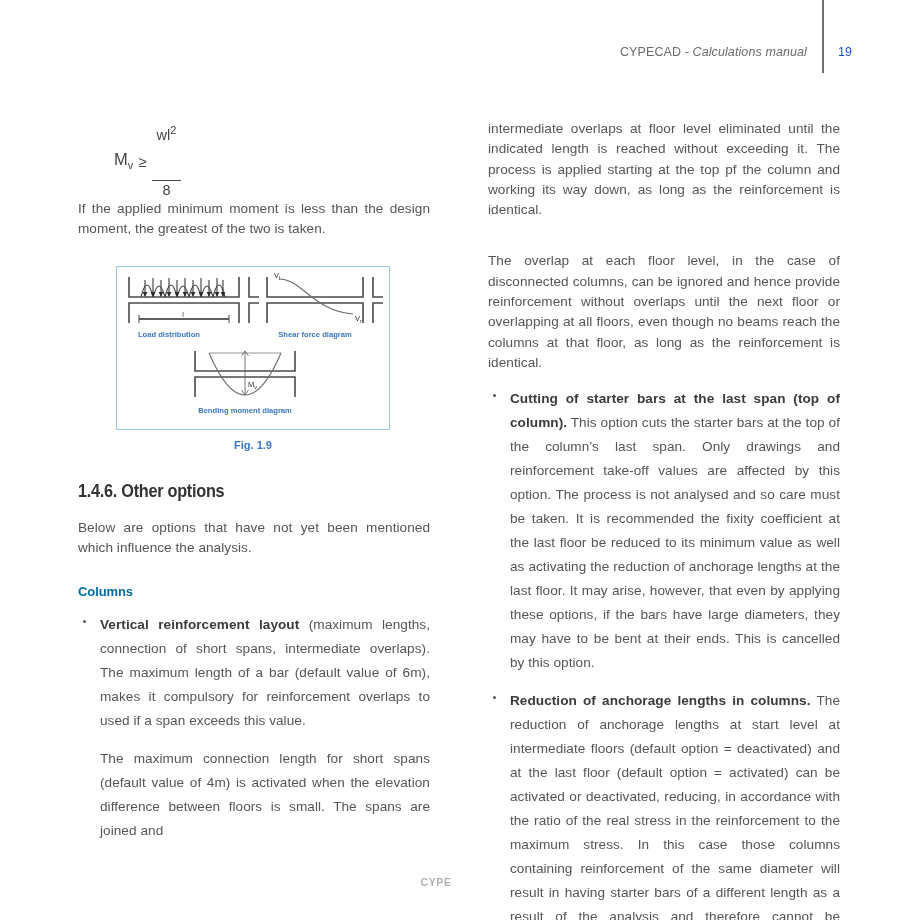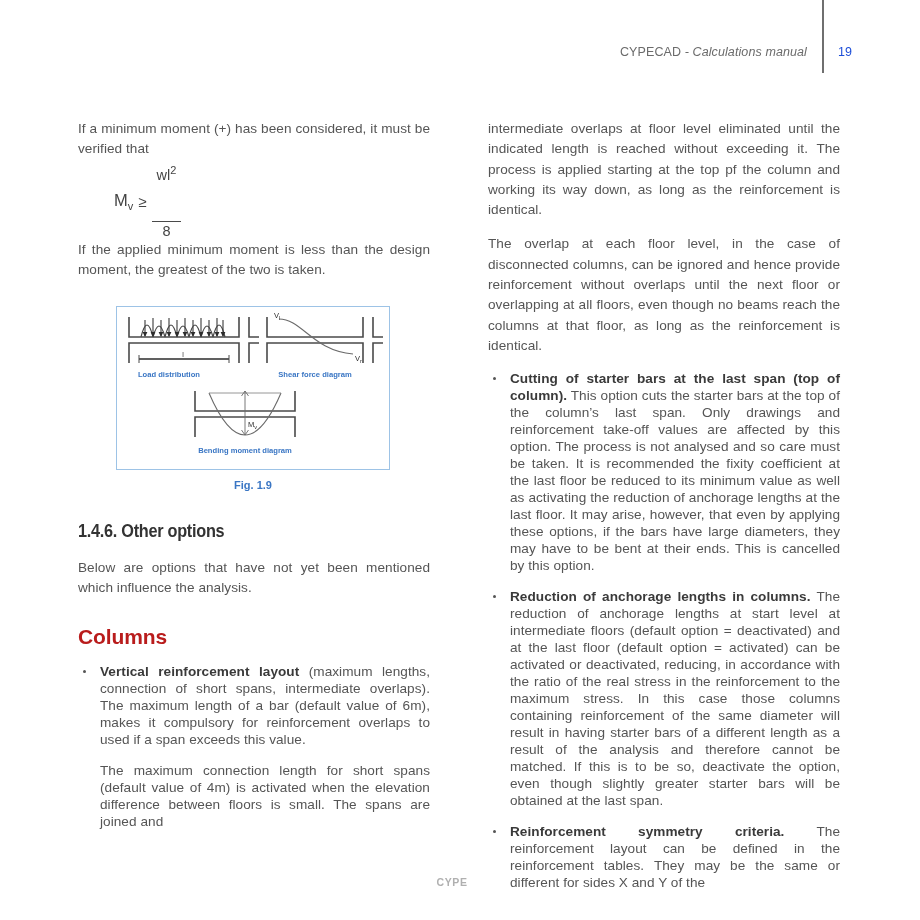--- a/index.html
+++ b/index.html
@@ -63,21 +63,21 @@
   #col-right { left: 488px; }
 
   p.body {
     margin: 0 0 0 0;
     font-size: 13.6px;
     line-height: 20.3px;
     text-align: justify;
     color: #555555;
     letter-spacing: 0.05px;
   }
-  p.body + p.body { margin-top: 14px; }
+  p.body + p.body { margin-top: 31px; }
 
   
   #formula {
     margin-top: 22px;
     margin-bottom: 18px;
     margin-left: 36px;
     display: flex;
     align-items: center;
     font-size: 16px;
     color: #444;
@@ -135,23 +135,23 @@
     font-size: 17.5px;
     font-weight: bold;
     color: #333333;
     letter-spacing: -0.3px;
     font-family: "Liberation Sans Narrow", "Liberation Sans", sans-serif;
     transform: scaleX(0.93);
     transform-origin: left center;
   }
   h3.subsection {
     margin: 26px 0 0 0;
-    font-size: 21px;
+    font-size: 13px;
     font-weight: bold;
-    color: #b91c1c;
+    color: #0369a1;
     letter-spacing: -0.1px;
   }
 
   
   ul.bullets {
     margin: 14px 0 0 0;
     padding: 0;
     list-style: none;
   }
   ul.bullets > li {
@@ -164,33 +164,33 @@
     position: absolute;
     left: 5px;
     top: 7px;
     width: 3px;
     height: 3px;
     background: #555;
     border-radius: 50%;
   }
   .bullet-text {
     font-size: 13.6px;
-    line-height: 17px;
+    line-height: 24px;
     text-align: justify;
     color: #555555;
     margin: 0;
     letter-spacing: 0.05px;
   }
   .bullet-text + .bullet-text { margin-top: 14px; }
   .bullet-text b, .lead { font-weight: bold; color: #3a3a3a; }
 
   
   #footer {
     position: absolute;
-    left: 16px;
+    left: 0;
     top: 876px;
     width: 872px;
     text-align: center;
     font-size: 10.5px;
     font-weight: bold;
     letter-spacing: 0.6px;
     color: #b0b0b0;
   }
 </style>
 </head>
@@ -199,21 +199,20 @@
 <div id="header">
   <div id="header-rule"></div>
   <div id="header-title">
     <span class="nonitalic">CYPECAD</span><span> - Calculations manual</span>
   </div>
   <div id="header-pagenum">19</div>
 </div>
 
 <div class="column" id="col-left">
 
-  <p class="body">If a minimum moment (+) has been considered, it must be verified that</p>
 
   <div id="formula">
     <span class="mv"><span>M</span><sub>v</sub></span>
     <span class="geq">≥</span>
     <span class="frac">
       <span class="num"><span>wl</span><sup>2</sup></span>
       <span class="den">8</span>
     </span>
   </div>
 

